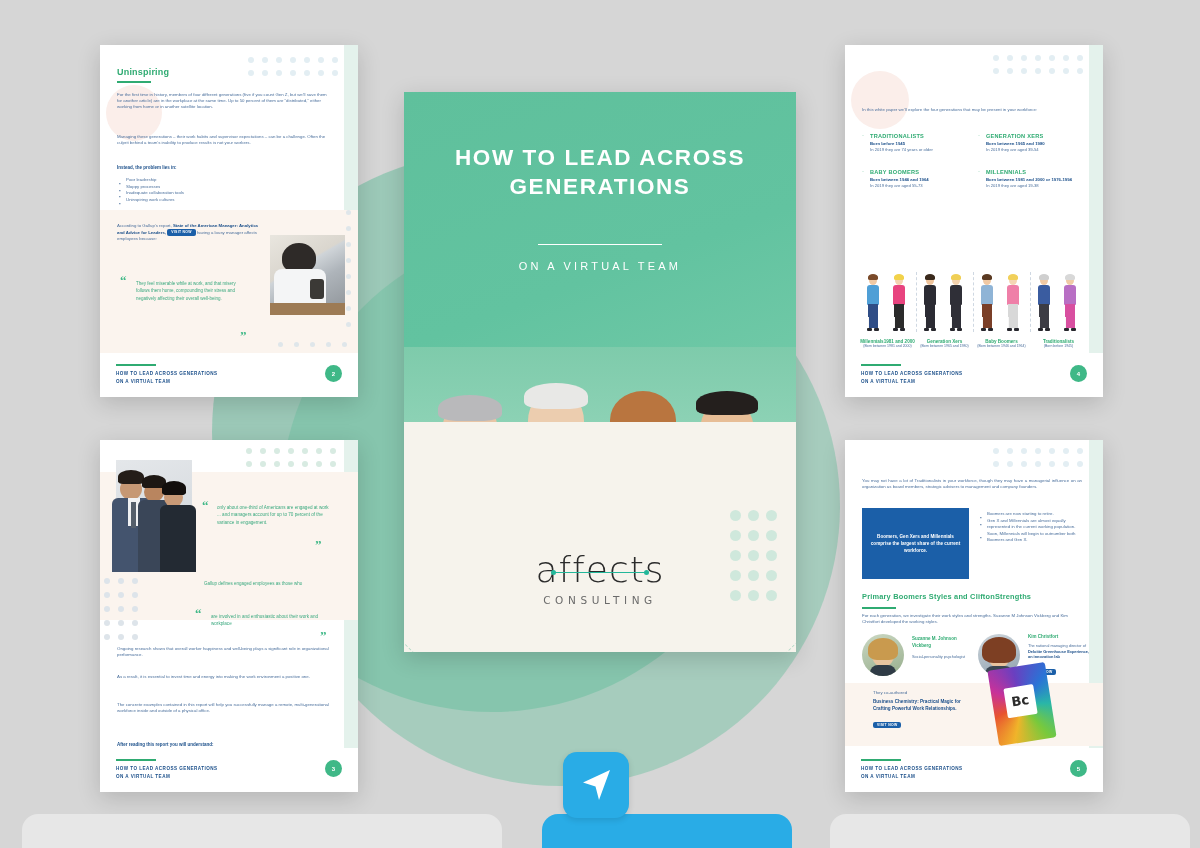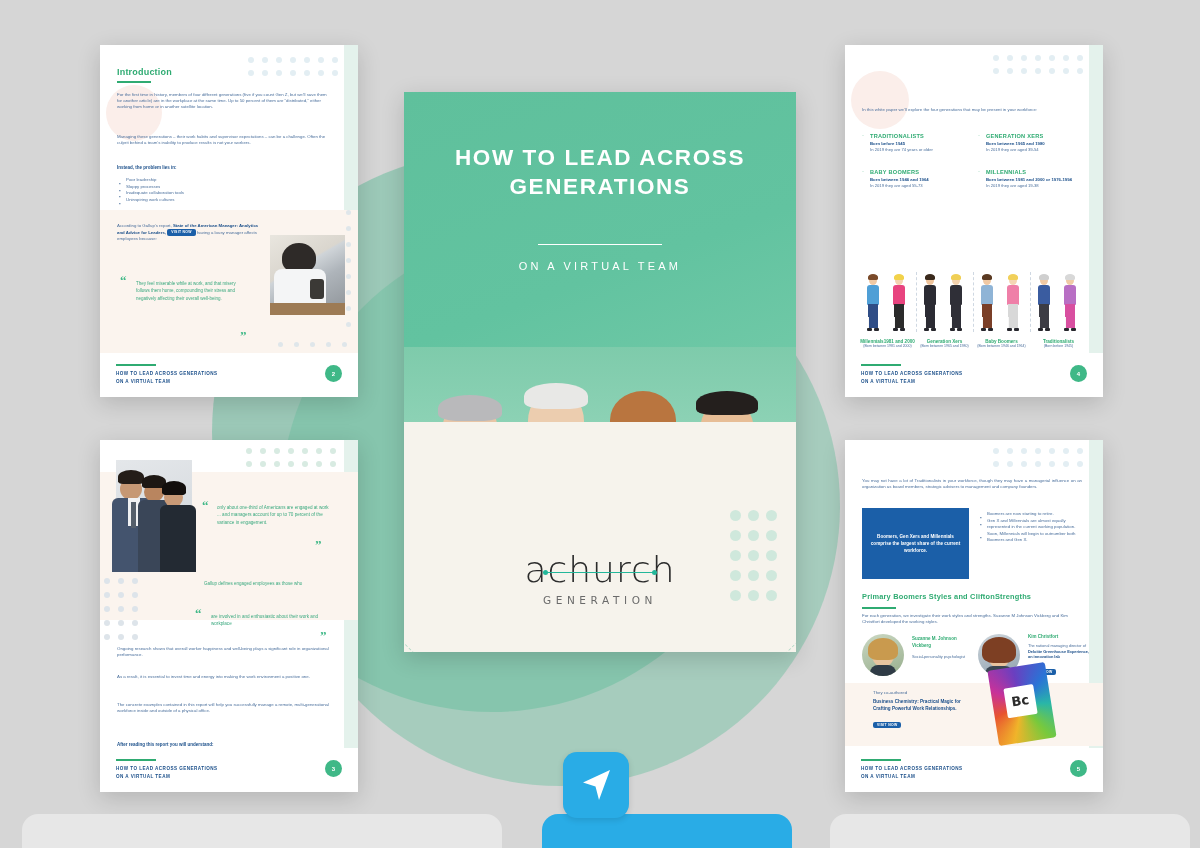--- a/index.html
+++ b/index.html
@@ -173,21 +173,21 @@
     <i style="left:0;top:13px;width:6px;height:6px;background:#e3eef3;"></i>
     <i style="left:14px;top:13px;width:6px;height:6px;background:#e3eef3;"></i>
     <i style="left:28px;top:13px;width:6px;height:6px;background:#e3eef3;"></i>
     <i style="left:42px;top:13px;width:6px;height:6px;background:#e3eef3;"></i>
     <i style="left:56px;top:13px;width:6px;height:6px;background:#e3eef3;"></i>
     <i style="left:70px;top:13px;width:6px;height:6px;background:#e3eef3;"></i>
     <i style="left:84px;top:13px;width:6px;height:6px;background:#e3eef3;"></i>
   </div>
 
   <div style="position:absolute;left:17px;top:22px;">
-    <div class="pg-h" style="font-size:9px;">Introduction</div>
+    <div class="pg-h" style="font-size:9px;">Uninspiring</div>
     <div class="rule"></div>
   </div>
 
   <div class="body-txt" style="position:absolute;left:17px;top:47px;width:212px;font-size:4.35px;">For the first time in history, members of four different generations (five if you count Gen Z, but we'll save them for another article) are in the workplace at the same time. Up to 50 percent of them are "distributed," either working from home or in another satellite location.</div>
   <div class="body-txt" style="position:absolute;left:17px;top:89px;width:212px;font-size:4.35px;">Managing these generations –  their work habits and supervisor expectations – can be a challenge. Often the culprit behind a team's inability to produce results is not your workers.</div>
 
   <div class="body-strong" style="position:absolute;left:17px;top:120px;font-size:4.5px;">Instead, the problem lies in:</div>
   <ul class="bullets" id="p2-list" style="position:absolute;left:17px;top:129px;width:200px;font-size:4.35px;">
       <li>Poor leadership</li>
       <li>Sloppy processes</li>
@@ -314,26 +314,26 @@
   <div class="arcline"></div>
 
   <div class="cover-title">
     <span>HOW TO LEAD ACROSS GENERATIONS</span>
   </div>
   <div class="cover-div"></div>
   <div class="cover-sub">ON A VIRTUAL TEAM</div>
 
   <div class="logo">
     <div class="word">
-      <span>achurch</span>
+      <span>affects</span>
       <span class="strike"></span>
       <span class="dot1"></span>
       <span class="dot2"></span>
     </div>
-    <div class="cons">GENERATION</div>
+    <div class="cons">CONSULTING</div>
   </div>
 
   <div class="dots" style="right:20px;bottom:32px;width:46px;height:110px;">
     <i style="left:0;top:0;width:11px;height:11px;background:#cfe8dc;"></i>
     <i style="left:18px;top:0;width:11px;height:11px;background:#cfe8dc;"></i>
     <i style="left:36px;top:0;width:11px;height:11px;background:#cfe8dc;"></i>
     <i style="left:0;top:20px;width:11px;height:11px;background:#cfe8dc;"></i>
     <i style="left:18px;top:20px;width:11px;height:11px;background:#cfe8dc;"></i>
     <i style="left:36px;top:20px;width:11px;height:11px;background:#cfe8dc;"></i>
     <i style="left:0;top:40px;width:11px;height:11px;background:#cfe8dc;"></i>

